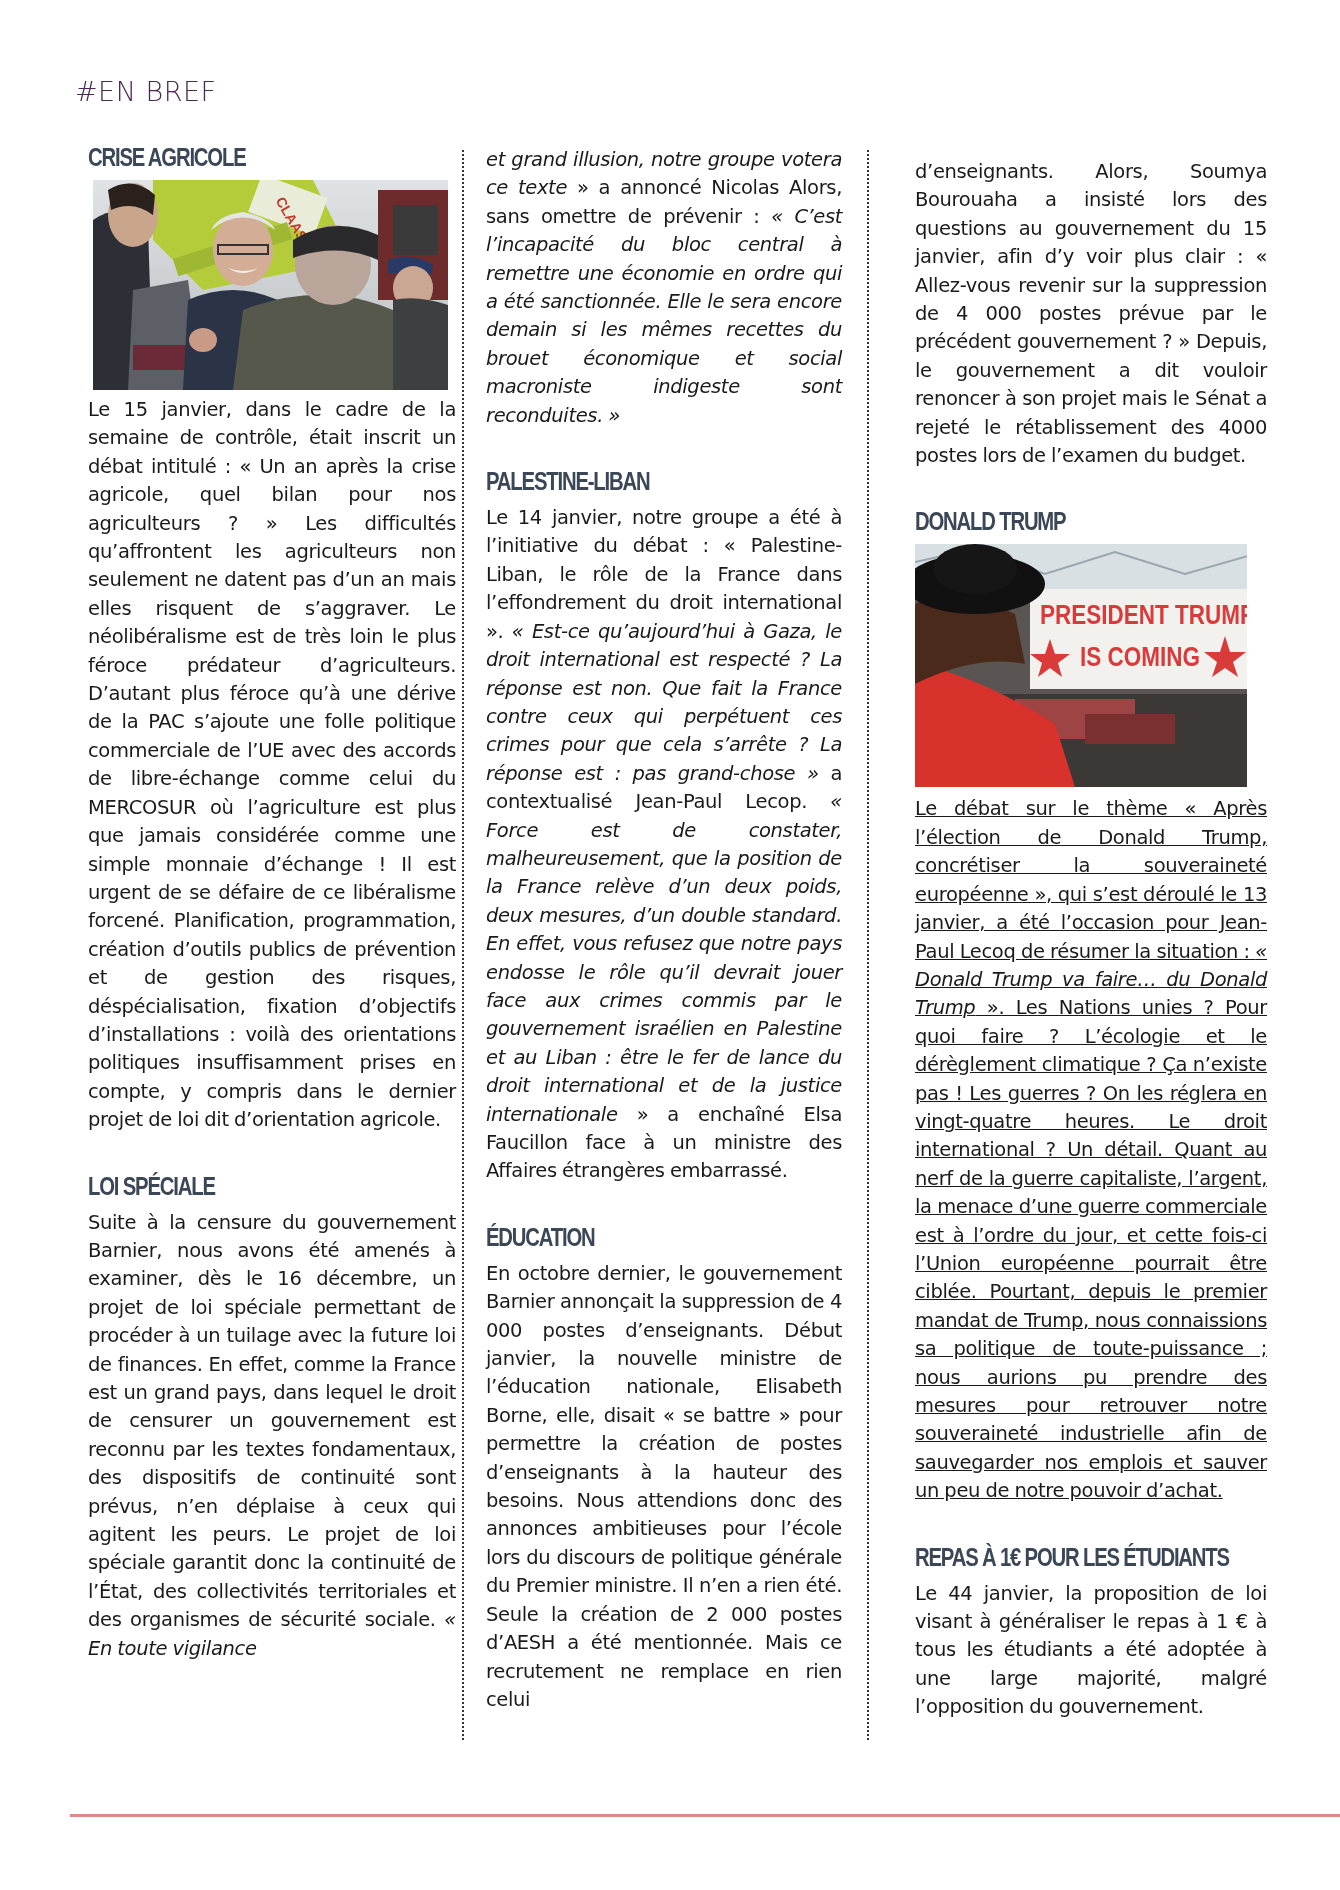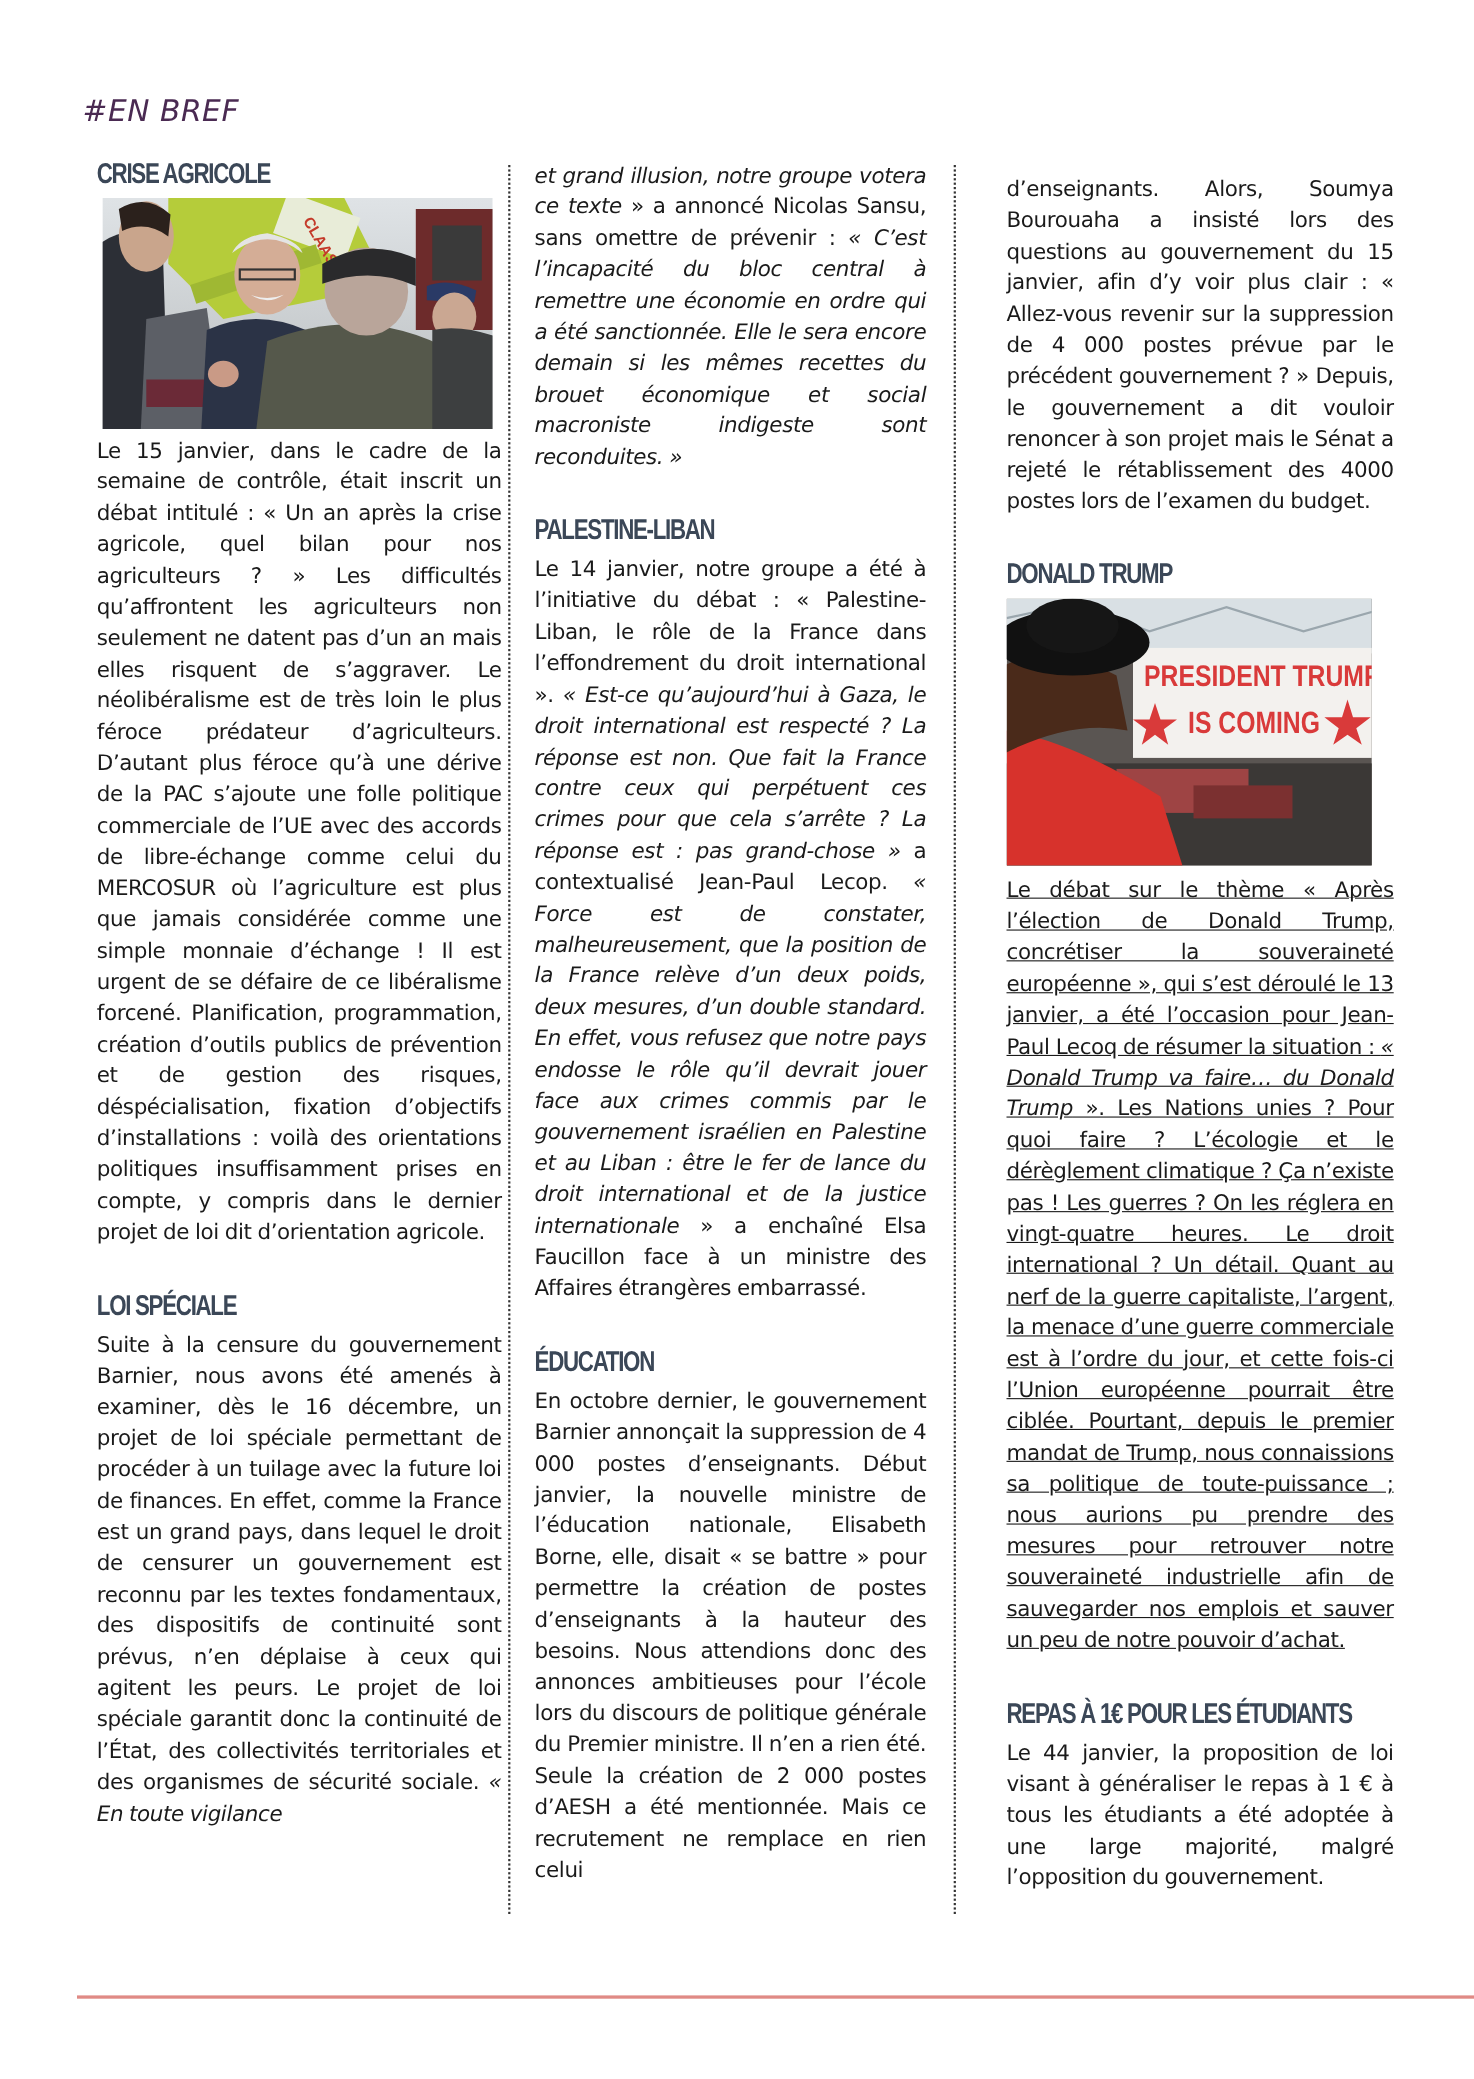--- a/index.html
+++ b/index.html
@@ -1,19 +1,19 @@
 <!DOCTYPE html>
 <html><head>
 <meta charset="utf-8">
 <style>
   html, body { margin: 0; padding: 0; background: #ffffff; }
   body { width: 1340px; height: 1890px; position: relative; overflow: hidden;
          font-family: "Liberation Sans", "DejaVu Sans", sans-serif; color: #1a1a1a; }
 
-  .kicker { position: absolute; left: 75px; top: 86px; font-size: 27px; font-style: italic;
+  .kicker { position: absolute; left: 75px; top: 76px; font-size: 27px; 
             color: #4a2a52; letter-spacing: 0.5px; font-family: "DejaVu Sans", sans-serif; font-weight: 300; }
 
   .col { position: absolute; top: 140px; width: 368px; }
   .col1 { left: 88px; }
   .col2 { left: 486px; width: 356px; }
   .col3 { left: 891px; width: 352px; }
 
   .sep { position: absolute; top: 150px; height: 1590px; width: 0;
          border-left: 2px dotted #333; }
   .sep1 { left: 462px; }
@@ -86,21 +86,21 @@
 
   <div class="gap"></div>
   <h2 class="heading">LOI SPÉCIALE</h2>
   <p class="body">
     <span>Suite à la censure du gouvernement Barnier, nous avons été amenés à examiner, dès le 16 décembre, un projet de loi spéciale permettant de procéder à un tuilage avec la future loi de finances. En effet, comme la France est un grand pays, dans lequel le droit de censurer un gouvernement est reconnu par les textes fondamentaux, des dispositifs de continuité sont prévus, n’en déplaise à ceux qui agitent les peurs. Le projet de loi spéciale garantit donc la continuité de l’État, des collectivités territoriales et des organismes de sécurité sociale. </span><em>« En toute vigilance</em>
   </p>
 </div>
 
 <div class="col col2" style="top:146px;">
   <p class="body">
-    <em>et grand illusion, notre groupe votera ce texte</em><span> » a annoncé Nicolas Sansu, sans omettre de prévenir : </span><em>« C’est l’incapacité du bloc central à remettre une économie en ordre qui a été sanctionnée. Elle le sera encore demain si les mêmes recettes du brouet économique et social macroniste indigeste sont reconduites. »</em>
+    <em>et grand illusion, notre groupe votera ce texte</em><span> » a annoncé Nicolas Alors, sans omettre de prévenir : </span><em>« C’est l’incapacité du bloc central à remettre une économie en ordre qui a été sanctionnée. Elle le sera encore demain si les mêmes recettes du brouet économique et social macroniste indigeste sont reconduites. »</em>
   </p>
 
   <div class="gap"></div>
   <h2 class="heading">PALESTINE-LIBAN</h2>
   <p class="body">
     <span>Le 14 janvier, notre groupe a été à l’initiative du débat : « Palestine-Liban, le rôle de la France dans l’effondrement du droit international ». </span><em>« Est-ce qu’aujourd’hui à Gaza, le droit international est respecté ? La réponse est non. Que fait la France contre ceux qui perpétuent ces crimes pour que cela s’arrête ? La réponse est : pas grand-chose »</em><span> a contextualisé Jean-Paul Lecop. </span><em>« Force est de constater, malheureusement, que la position de la France relève d’un deux poids, deux mesures, d’un double standard. En effet, vous refusez que notre pays endosse le rôle qu’il devrait jouer face aux crimes commis par le gouvernement israélien en Palestine et au Liban : être le fer de lance du droit international et de la justice internationale</em><span> » a enchaîné Elsa Faucillon face à un ministre des Affaires étrangères embarrassé.</span>
   </p>
 
   <div class="gap"></div>
   <h2 class="heading">ÉDUCATION</h2>

